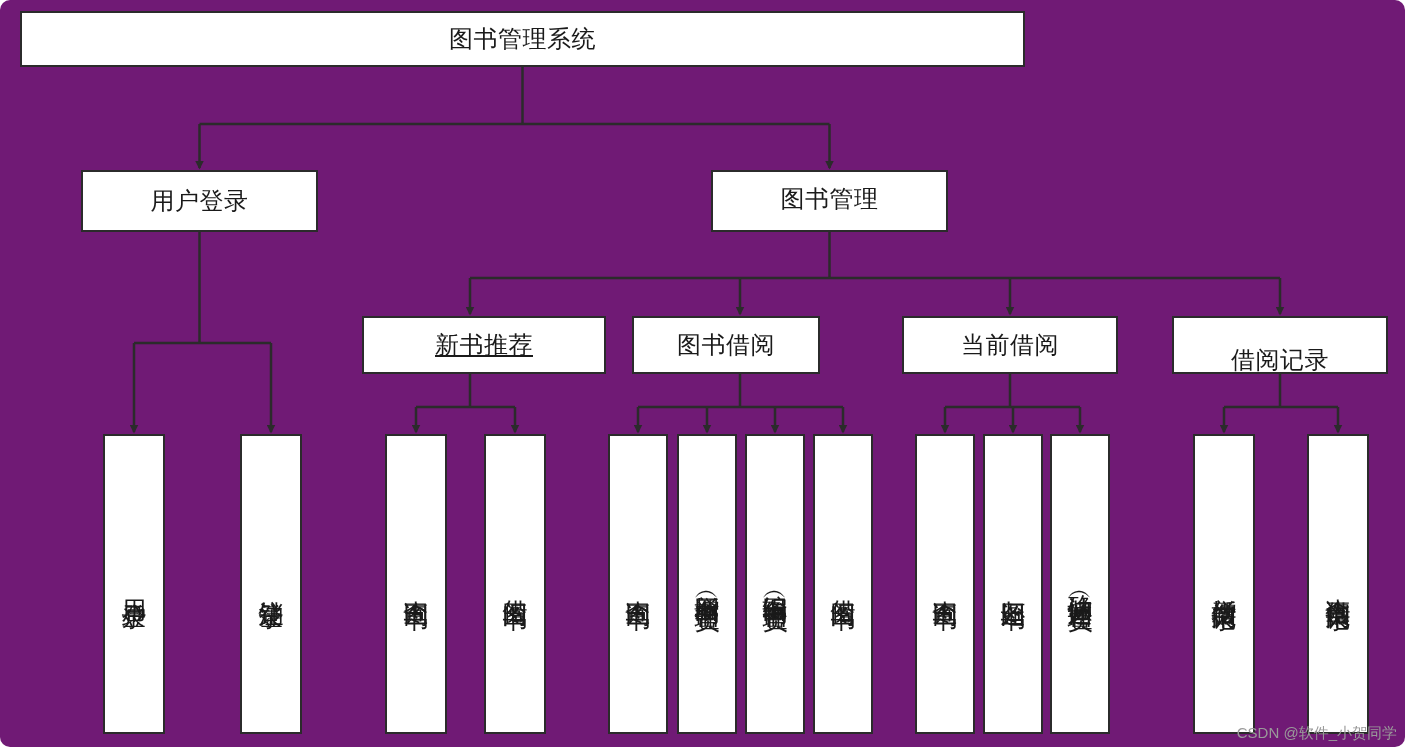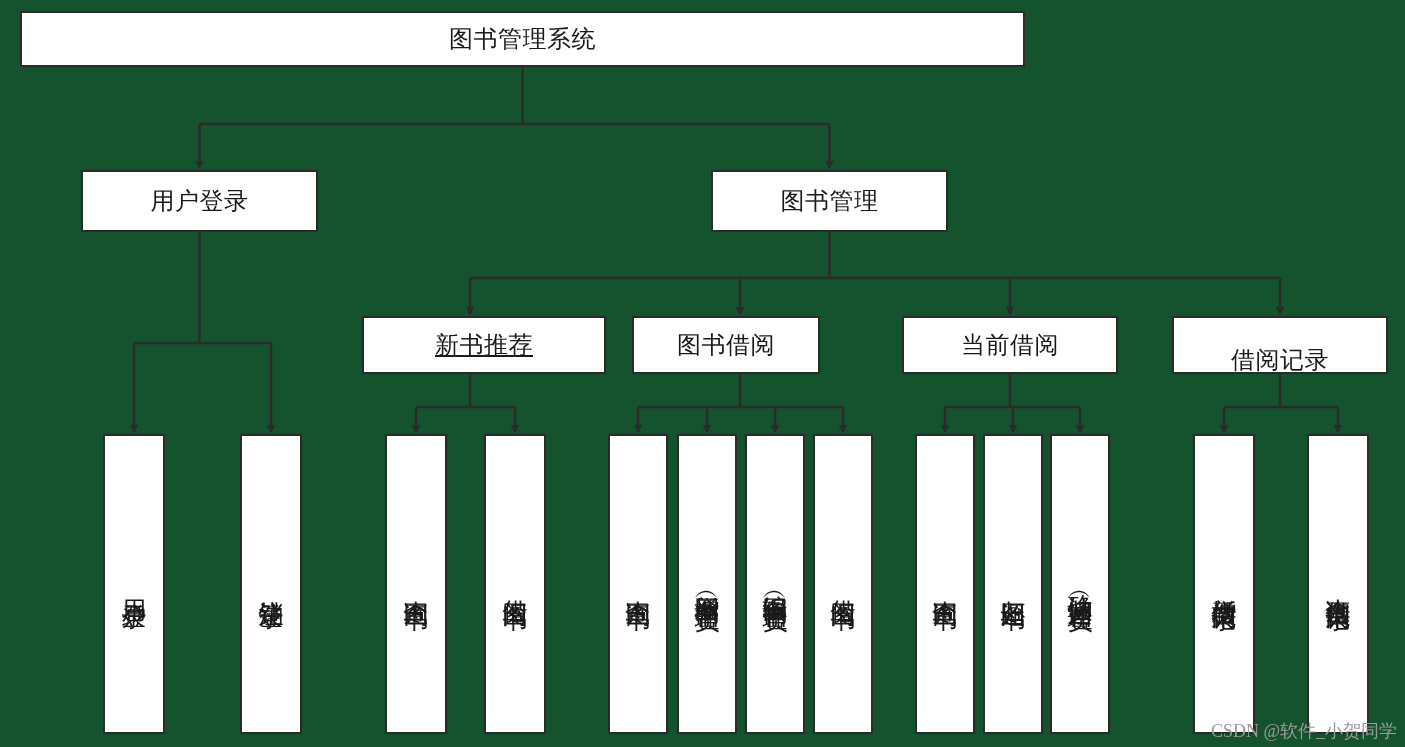--- a/index.html
+++ b/index.html
@@ -7,22 +7,23 @@
     padding: 0;
     background: #ffffff;
   }
   body {
     font-family: "Liberation Sans", "DejaVu Sans", sans-serif;
   }
   #canvas {
     position: relative;
     width: 1405px;
     height: 747px;
-    background: #14532d;
+    background: #701a75;
     overflow: hidden;
+    border-radius: 10px;
   }
   #edges {
     position: absolute;
     left: 0;
     top: 0;
     width: 1405px;
     height: 747px;
   }
   .node {
     position: absolute;
@@ -52,25 +53,24 @@
     writing-mode: vertical-rl;
     text-orientation: upright;
     font-size: 25px;
     letter-spacing: 2px;
     line-height: 1;
   }
   #watermark {
     position: absolute;
     right: 8px;
     bottom: 4px;
-    font-size: 18px;
+    font-size: 15px;
     color: #9a9a9a;
     white-space: nowrap;
     z-index: 5;
-    font-family: Liberation Serif, serif;
   }
 </style>
 </head>
 <body>
 
 <div id="canvas">
   <svg id="edges" viewBox="0 0 1405 747">
     <defs>
       <marker id="arrow" viewBox="0 0 12 12" refX="10" refY="6" markerWidth="9" markerHeight="9" orient="auto-start-reverse" markerUnits="userSpaceOnUse">
         <path d="M 0 0 L 12 6 L 0 12 z" fill="#2b2b2b"></path>
@@ -112,21 +112,21 @@
         <path d="M 1338 407 L 1338 432" marker-end="url(#arrow)"></path>
       </g>
   </svg>
   <div id="nodes-layer">
       <div class="node horiz" style="left: 20px; top: 11px; width: 1005px; height: 56px;">
         <span class="label">图书管理系统</span>
       </div>
       <div class="node horiz" style="left: 81px; top: 170px; width: 237px; height: 62px;">
         <span class="label">用户登录</span>
       </div>
-      <div class="node horiz" style="left: 711px; top: 170px; width: 237px; height: 62px;">
+      <div class="node horiz" style="left: 711px; top: 170px; width: 237px; height: 62px; font-family: Liberation Mono, monospace;">
         <span class="label">图书管理</span>
       </div>
       <div class="node horiz" style="left: 362px; top: 316px; width: 244px; height: 58px; text-decoration: underline;">
         <span class="label">新书推荐</span>
       </div>
       <div class="node horiz" style="left: 632px; top: 316px; width: 188px; height: 58px;">
         <span class="label">图书借阅</span>
       </div>
       <div class="node horiz" style="left: 902px; top: 316px; width: 216px; height: 58px;">
         <span class="label">当前借阅</span>

